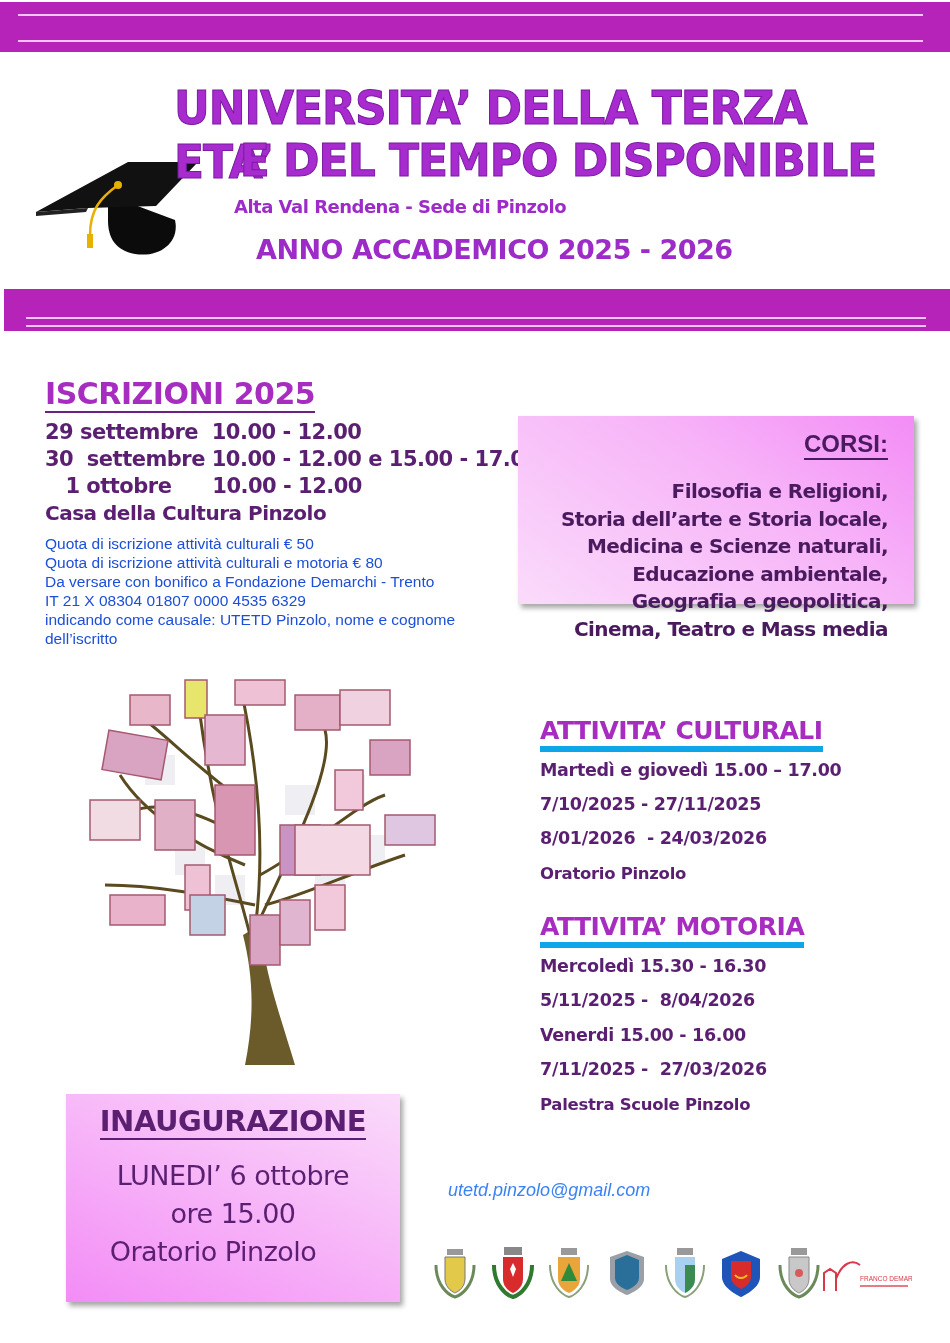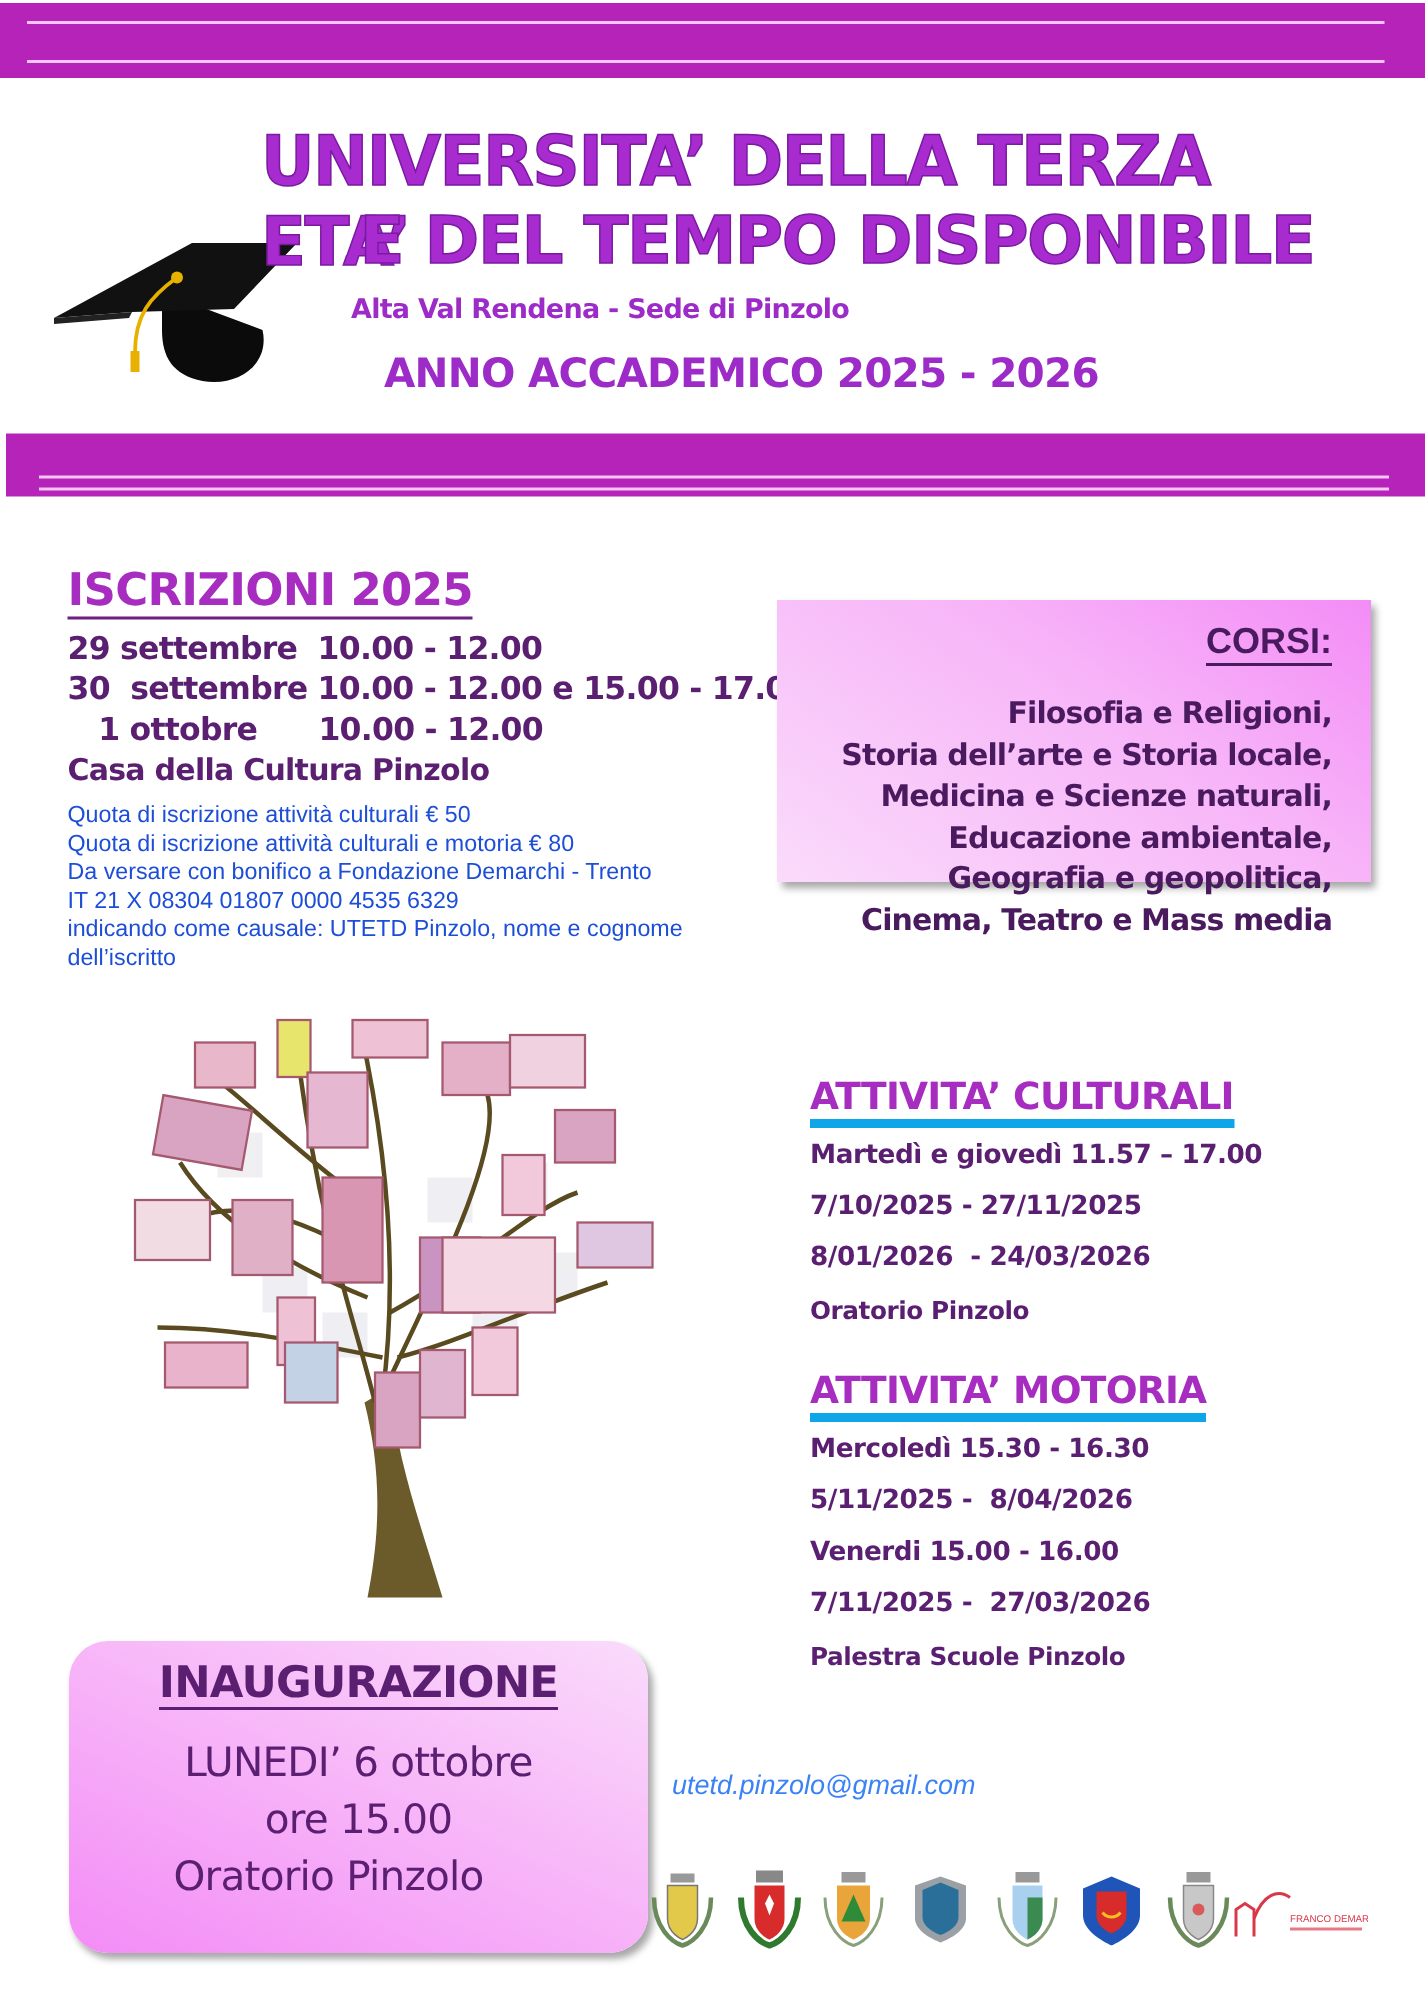--- a/index.html
+++ b/index.html
@@ -22,33 +22,33 @@
 
   .cap { position: absolute; left: 30px; top: 150px; width: 180px; height: 110px; }
 
   .iscr-title { position: absolute; left: 45px; top: 376px; font-size: 30px; font-weight: bold; color: #a72cc0;
                 font-family: "DejaVu Sans", sans-serif; border-bottom: 2px solid #6d1f82; padding-bottom: 0px; letter-spacing: -0.5px; }
   .iscr-row { position: absolute; left: 45px; font-size: 21px; font-weight: bold; color: #5b1f72; font-family: "DejaVu Sans", sans-serif; white-space: pre; letter-spacing: -0.5px; }
   .iscr-note { position: absolute; left: 45px; font-size: 15.5px; color: #1d4ed8; white-space: nowrap; }
 
   .box { position: absolute; background: linear-gradient(215deg, #f38cf6 0%, #f7b4f8 40%, #fadbfb 100%);
          box-shadow: 3px 4px 5px rgba(0,0,0,0.35); }
-  .corsi { left: 518px; top: 400px; width: 396px; height: 188px; }
+  .corsi { left: 518px; top: 416px; width: 396px; height: 188px; }
   .corsi-title { position: absolute; right: 26px; top: 14px; font-size: 24px; font-weight: bold; color: #4a1a5e;
                  border-bottom: 2px solid #4a1a5e; line-height: 28px; }
   .corsi-list { position: absolute; right: 26px; top: 62px; text-align: right; }
   .corsi-item { font-size: 20px; font-weight: bold; color: #4a1a5e; line-height: 27.5px; white-space: nowrap; font-family: "DejaVu Sans", sans-serif; letter-spacing: -0.6px; }
 
   .sec-title { position: absolute; left: 540px; font-size: 25px; font-weight: bold; color: #a72cc0;
                font-family: "DejaVu Sans", sans-serif; border-bottom: 6px solid #0ea5e9; letter-spacing: -0.5px; line-height: 30px; }
   .sec-row { position: absolute; left: 540px; font-size: 17.5px; font-weight: bold; color: #5b1f72; font-family: "DejaVu Sans", sans-serif; white-space: pre; letter-spacing: -0.3px; }
 
   .tree { position: absolute; left: 85px; top: 675px; width: 360px; height: 400px; }
 
-  .inaug { left: 46px; top: 1094px; width: 386px; height: 208px; background: linear-gradient(25deg, #f38cf6 0%, #f7b4f8 50%, #fadbfb 100%); border-radius: 26px; }
+  .inaug { left: 66px; top: 1094px; width: 334px; height: 208px; background: linear-gradient(25deg, #f38cf6 0%, #f7b4f8 50%, #fadbfb 100%); }
   .inaug-title { position: absolute; left: 0; width: 100%; top: 10px; text-align: center; }
   .inaug-title span { font-size: 29px; font-weight: bold; color: #5b1f72; border-bottom: 2px solid #5b1f72; font-family: "DejaVu Sans", sans-serif; letter-spacing: -0.5px; }
   .inaug-line { position: absolute; left: 0; width: 100%; text-align: center; font-size: 27px; color: #5b1f72; font-family: "DejaVu Sans", sans-serif; letter-spacing: -0.5px; }
 
   .email { position: absolute; left: 448px; top: 1180px; font-size: 18px; font-style: italic; color: #3b82f6; }
 
   .logos { position: absolute; left: 432px; top: 1245px; width: 480px; height: 58px; }
   .logo { position: absolute; top: 0; width: 46px; height: 56px; }
 </style>
 </head>
@@ -144,21 +144,21 @@
     <rect x="25" y="220" width="55" height="30" fill="#e8b3cb"></rect>
     <rect x="100" y="190" width="25" height="45" fill="#eec2d4"></rect>
     <rect x="230" y="210" width="30" height="45" fill="#f2c9db"></rect>
     <rect x="165" y="240" width="30" height="50" fill="#d9a3c2"></rect>
     <rect x="195" y="225" width="30" height="45" fill="#e0b5d0"></rect>
     <rect x="105" y="220" width="35" height="40" fill="#c4d2e6"></rect>
   </g>
 </svg>
 
 <div class="sec-title" style="top:716px;">ATTIVITA’ CULTURALI</div>
-<div class="sec-row" style="top:760px;">Martedì e giovedì 11.57 – 17.00</div>
+<div class="sec-row" style="top:760px;">Martedì e giovedì 15.00 – 17.00</div>
 <div class="sec-row" style="top:794px;">7/10/2025 - 27/11/2025</div>
 <div class="sec-row" style="top:828px;">8/01/2026  - 24/03/2026</div>
 <div class="sec-row" style="top:864px; font-size:16.5px;">Oratorio Pinzolo</div>
 
 <div class="sec-title" style="top:912px;">ATTIVITA’ MOTORIA</div>
 <div class="sec-row" style="top:956px;">Mercoledì 15.30 - 16.30</div>
 <div class="sec-row" style="top:990px;">5/11/2025 -  8/04/2026</div>
 <div class="sec-row" style="top:1025px;">Venerdi 15.00 - 16.00</div>
 <div class="sec-row" style="top:1059px;">7/11/2025 -  27/03/2026</div>
 <div class="sec-row" style="top:1095px; font-size:16.5px;">Palestra Scuole Pinzolo</div>

